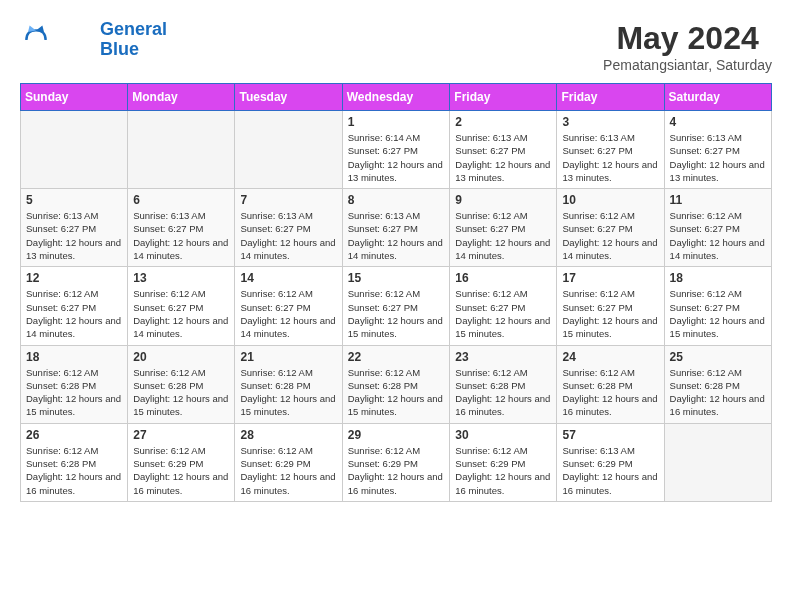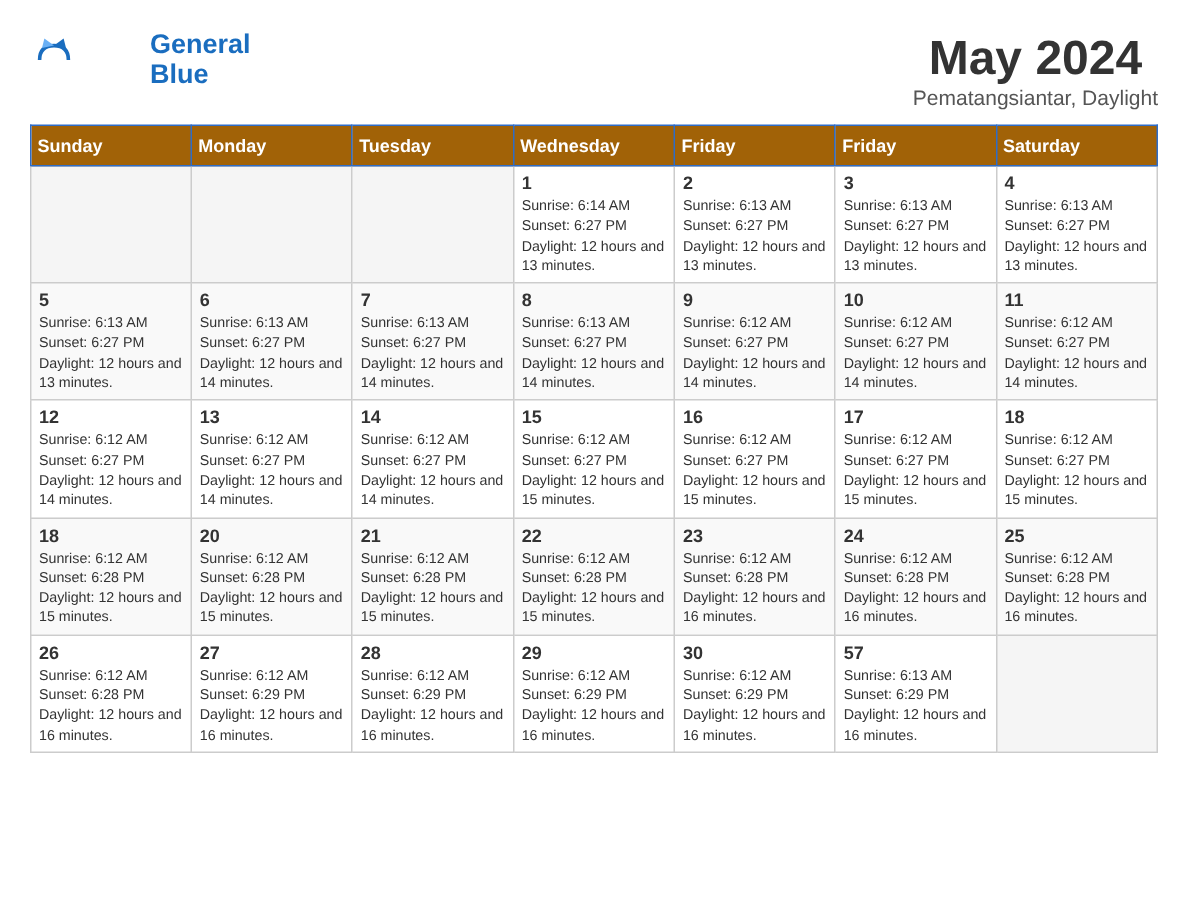--- a/index.html
+++ b/index.html
@@ -47,21 +47,21 @@
     .location-title {
       font-size: 14px;
       color: #555;
     }
     .calendar {
       width: 100%;
       border-collapse: collapse;
       border: 1px solid #ccc;
     }
     .calendar th {
-      background: #a16207;
+      background: #d946ef;
       color: #fff;
       font-size: 12px;
       padding: 6px 4px;
       text-align: left;
       border: 1px solid #2e6cc7;
     }
     .calendar td {
       vertical-align: top;
       border: 1px solid #ccc;
       padding: 4px 5px;
@@ -101,21 +101,21 @@
       <path d="M20 8 L28 2 L30 10 Z" fill="#1a6dbf"></path>
       <path d="M20 8 L12 2 L10 10 Z" fill="#6ab0f5"></path>
     </svg>
     <div class="logo-text">
       <div><span>General</span></div>
       <div><span style="color:#1a6dbf">Blue</span></div>
     </div>
   </div>
   <div class="title-block">
     <div class="month-title">May 2024</div>
-    <div class="location-title">Pematangsiantar, Daylight</div>
+    <div class="location-title">Pematangsiantar, Saturday</div>
   </div>
 </div>
 
 <table class="calendar">
   <thead>
     <tr>
     <th>Sunday</th>
         <th>Monday</th>
         <th>Tuesday</th>
         <th>Wednesday</th>

